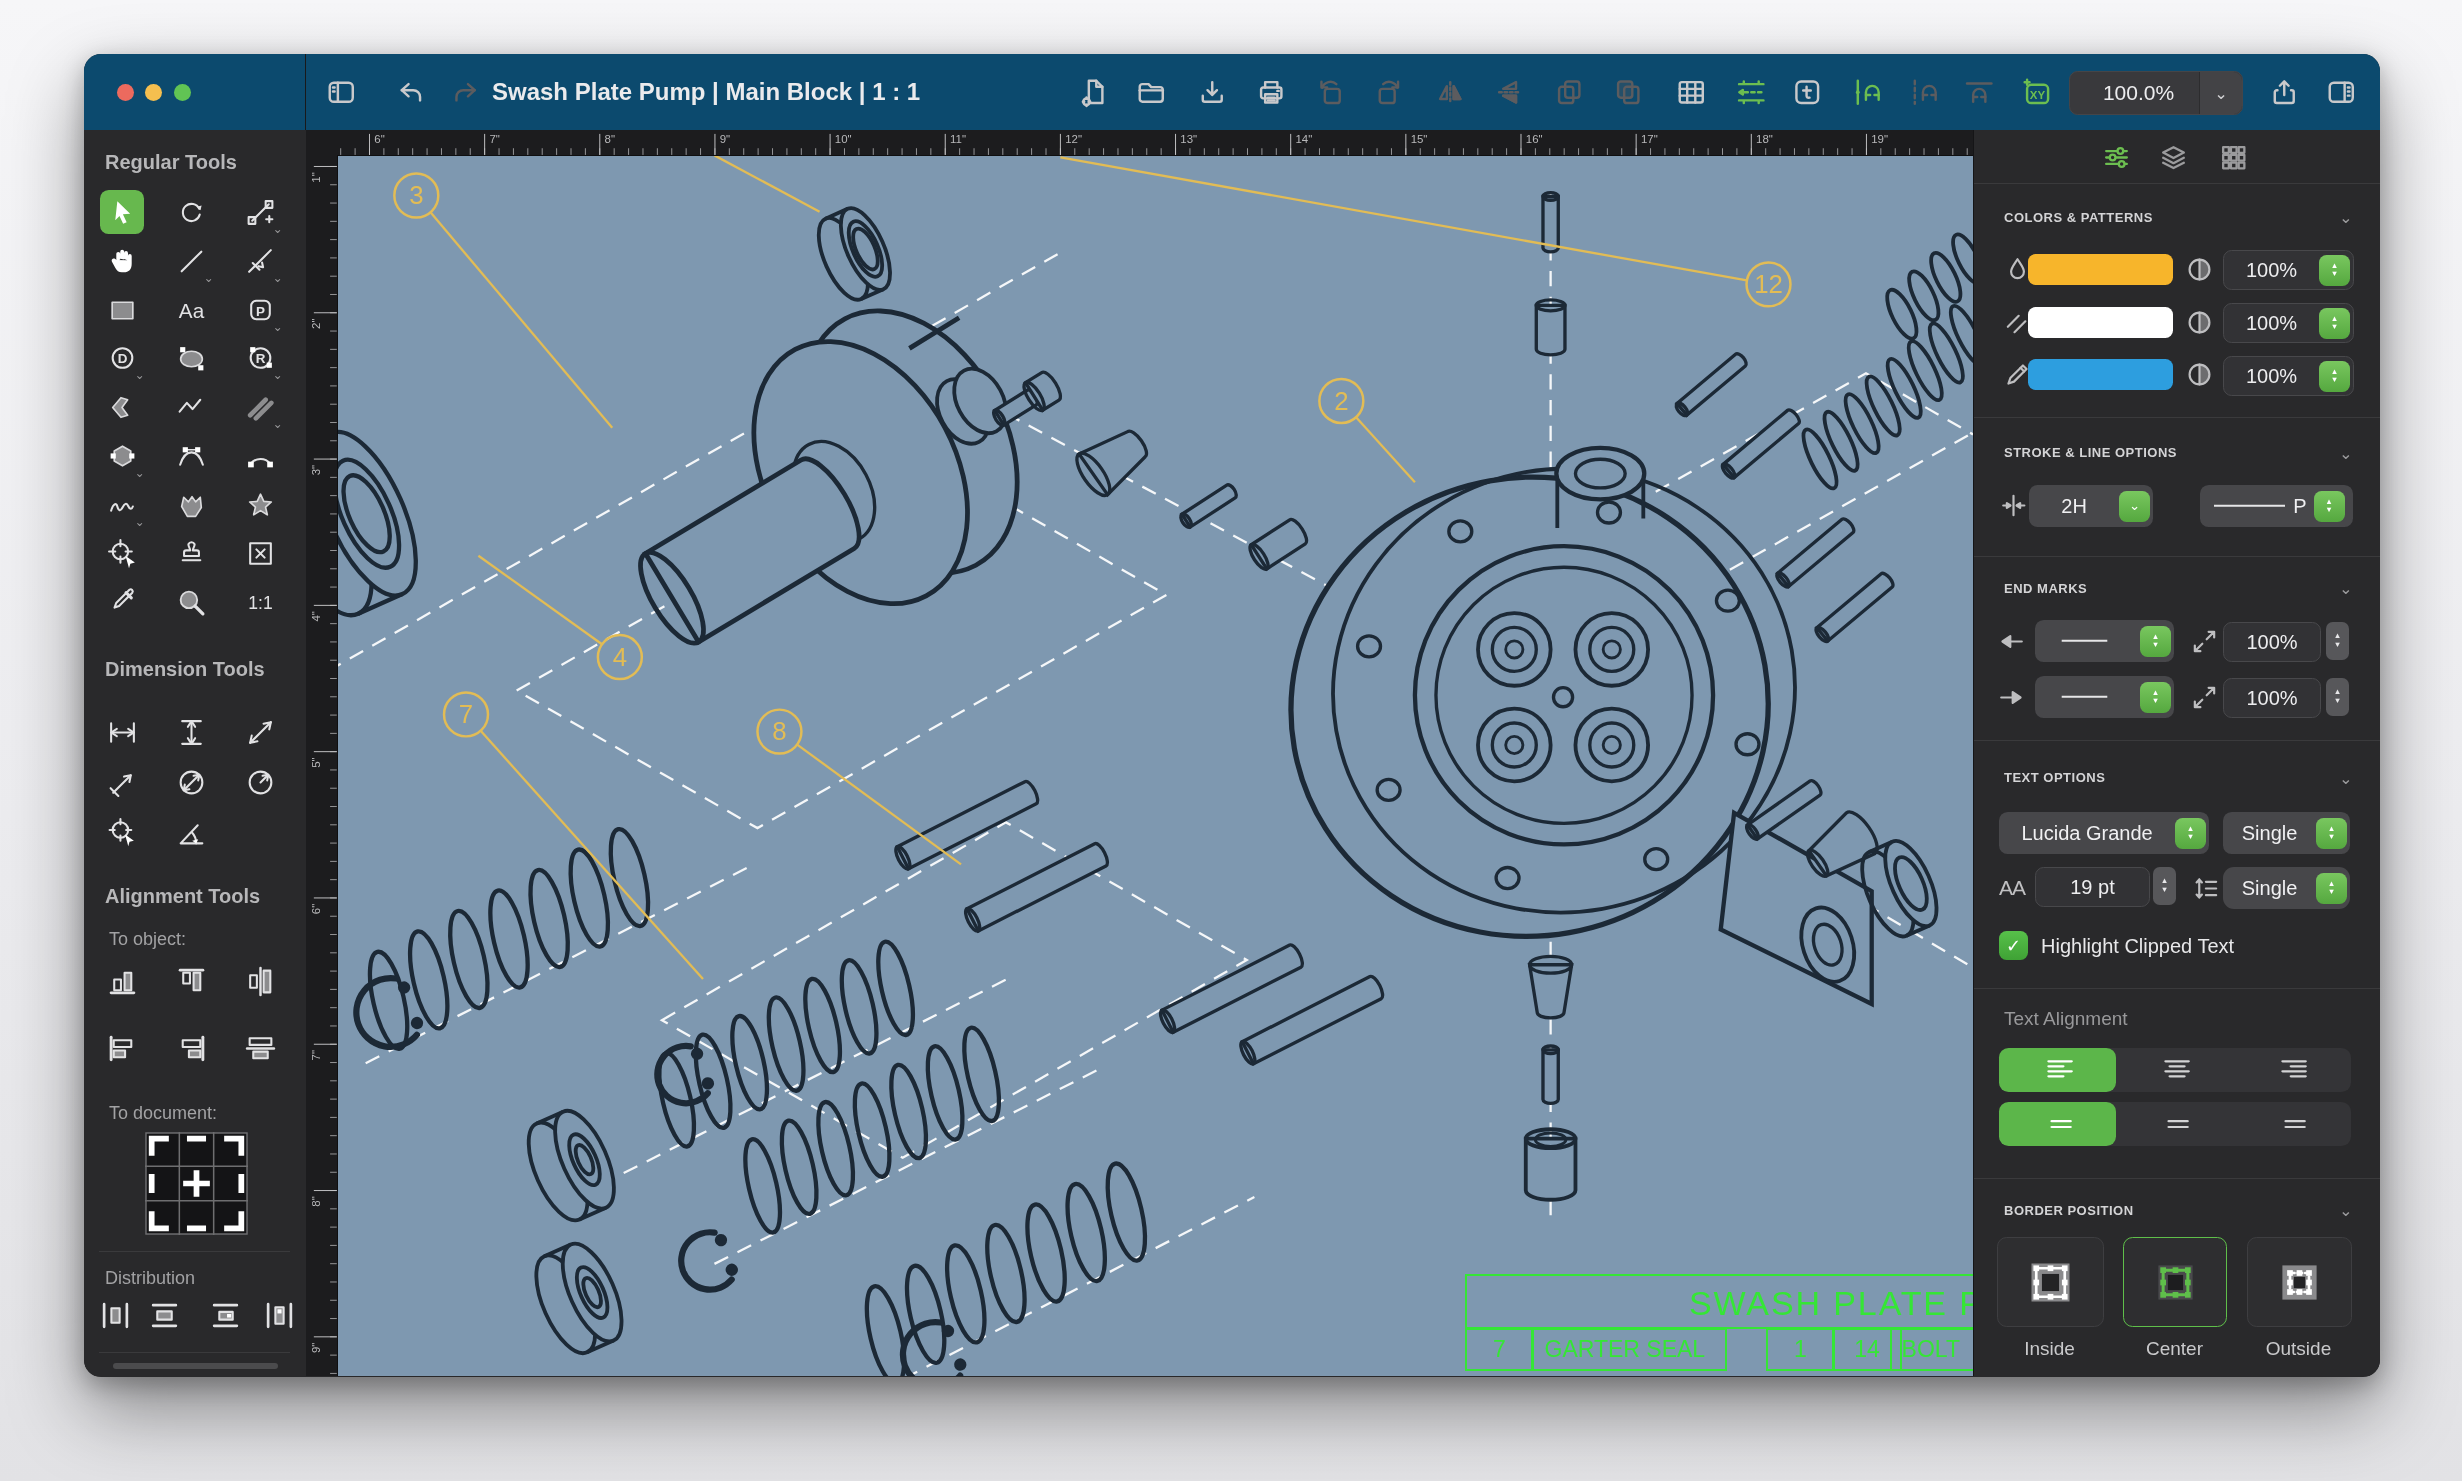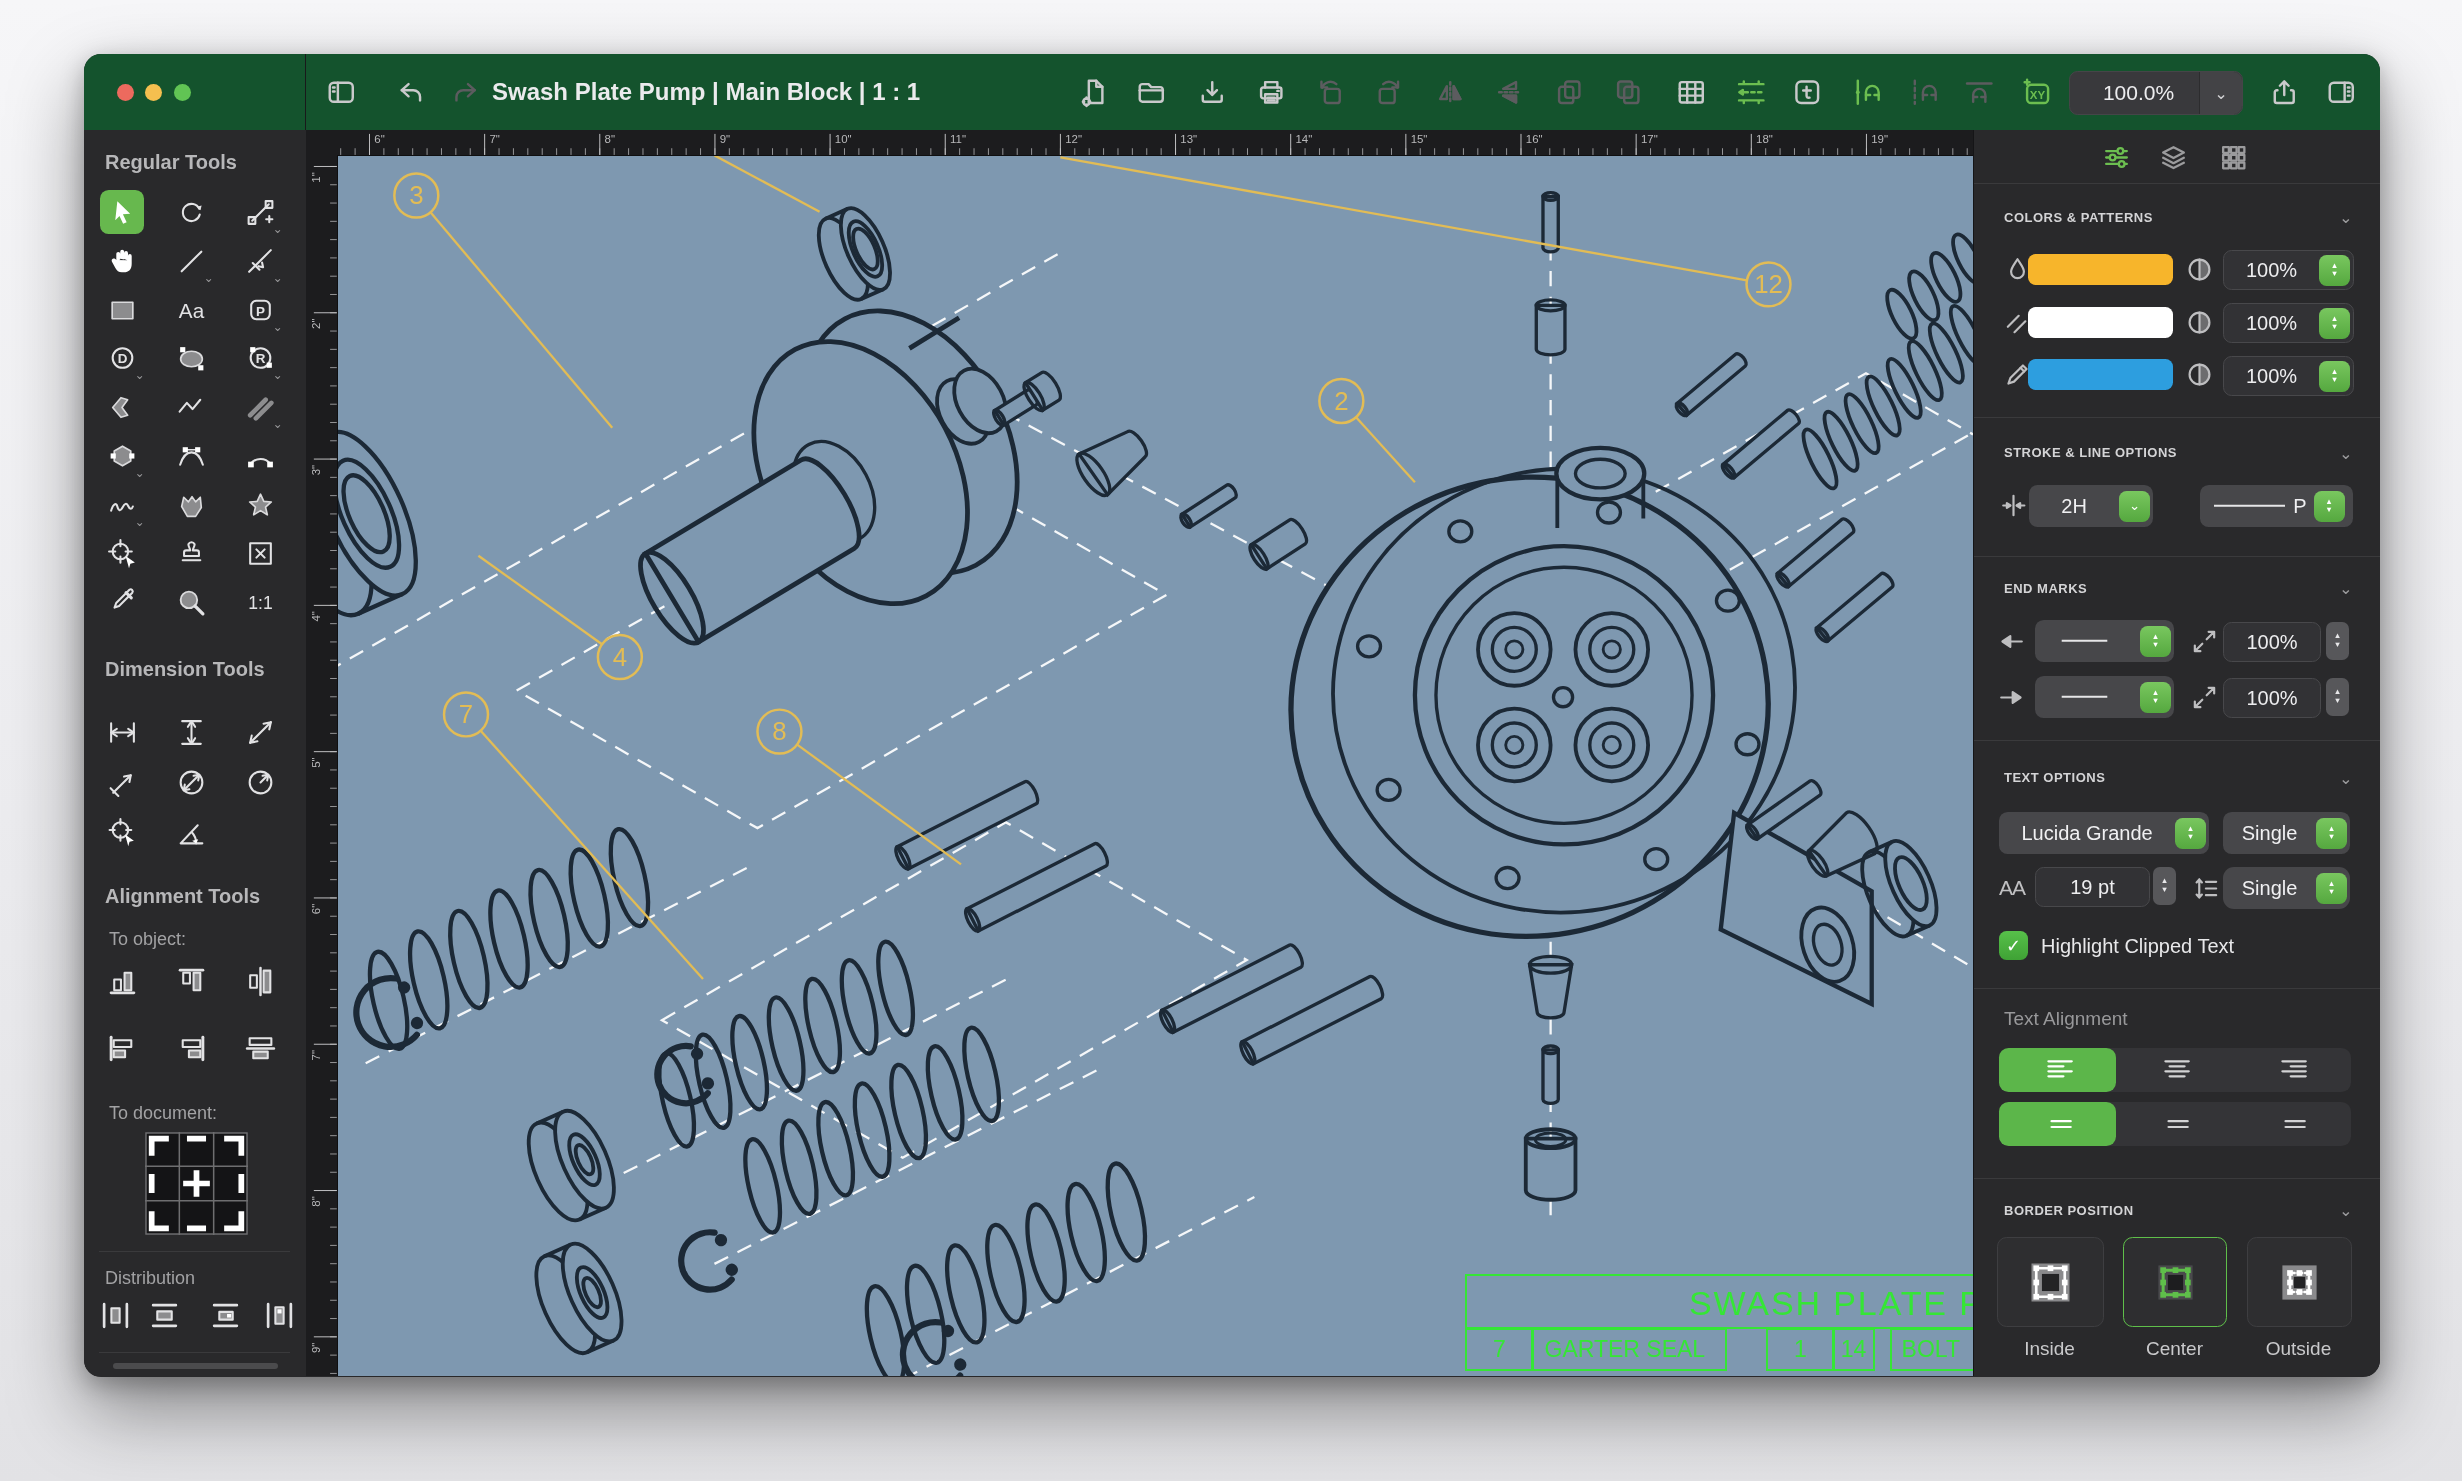--- a/index.html
+++ b/index.html
@@ -1,21 +1,21 @@
 <!DOCTYPE html>
 <html><head>
 <meta charset="utf-8">
 <style>
   html,body{margin:0;padding:0;width:2462px;height:1482px;overflow:hidden;
     font-family:"Liberation Sans",sans-serif;-webkit-font-smoothing:antialiased;}
   body{background:linear-gradient(180deg,#f6f6f8 0%,#ececef 55%,#e2e2e5 100%);}
   #window{position:absolute;left:84px;top:54px;width:2296px;height:1323px;background:#28282A;
     border-radius:17px;overflow:hidden;box-shadow:0 32.5px 76px rgba(0,0,0,.40),0 7.6px 23px rgba(0,0,0,.25);}
   
-  #titlebar{position:absolute;left:0;top:0;width:100%;height:76px;background:#14532d;border-bottom:1px solid #8b5cf6;}
+  #titlebar{position:absolute;left:0;top:0;width:100%;height:76px;background:#0c4a6e;border-bottom:1px solid #8b5cf6;}
   .tl{position:absolute;top:30px;width:17px;height:17px;border-radius:50%;}
   #tb-divider{position:absolute;left:221px;top:0;width:1px;height:76px;background:#19191B;}
   #win-title{position:absolute;left:408px;top:0;height:76px;line-height:76px;font-size:24px;font-weight:bold;color:#EBEBED;white-space:nowrap;}
   .tbic{position:absolute;top:22px;width:32.5px;height:32.5px;color:#C9C9CB;}
   .tbic svg{width:100%;height:100%;}
   .tbic.dim{color:#5C5C5F;}
   .tbic.green{color:#6CBE50;}
   #zoom-ctl{position:absolute;left:1985px;top:17px;width:172px;height:42px;background:#39393C;border:1px solid #454548;border-radius:8.6px;display:flex;align-items:center;}
   #zoom-val{flex:1;text-align:center;color:#EDEDEF;font-size:21px;margin-left:8px;}
   #zoom-chev{width:42px;height:100%;border-left:1px solid #2c2c2e;background:#434346;border-radius:0 8.6px 8.6px 0;color:#CFCFD1;font-size:16.3px;display:flex;align-items:center;justify-content:center;}
@@ -1198,21 +1198,21 @@
         </svg>
       </div>
 
     <div id="titleblock">
       <div id="tb-titlecell">
         <div id="tb-title">SWASH PLATE PU</div>
       </div>
       <div class="tb-cell tb-c" style="left:0;width:69px;">7</div>
       <div class="tb-cell" style="left:66px;width:196px;padding-left:11.5px;">GARTER SEAL</div>
       <div class="tb-cell tb-c" style="left:301px;width:69px;">1</div>
-      <div class="tb-cell tb-c" style="left:367px;width:43px;">14</div>
+      <div class="tb-cell tb-c" style="left:367px;width:70px;">14</div>
       <div class="tb-cell" style="left:425px;width:167px;padding-left:9.6px;">BOLT</div>
     </div>
   </div>
 
   <div id="inspector">
     <span class="tab-ic on" style="left: 127px; display: inline-block;"><svg viewBox="0 0 24 24">
           <g fill="none" stroke="currentColor" stroke-width="1.8" stroke-linecap="round" stroke-linejoin="round">
             <path d="M4 7h16M4 12h16M4 17h16"></path>
             <circle cx="15" cy="7" r="2.2" fill="#29292B"></circle>
             <circle cx="9" cy="12" r="2.2" fill="#29292B"></circle>

